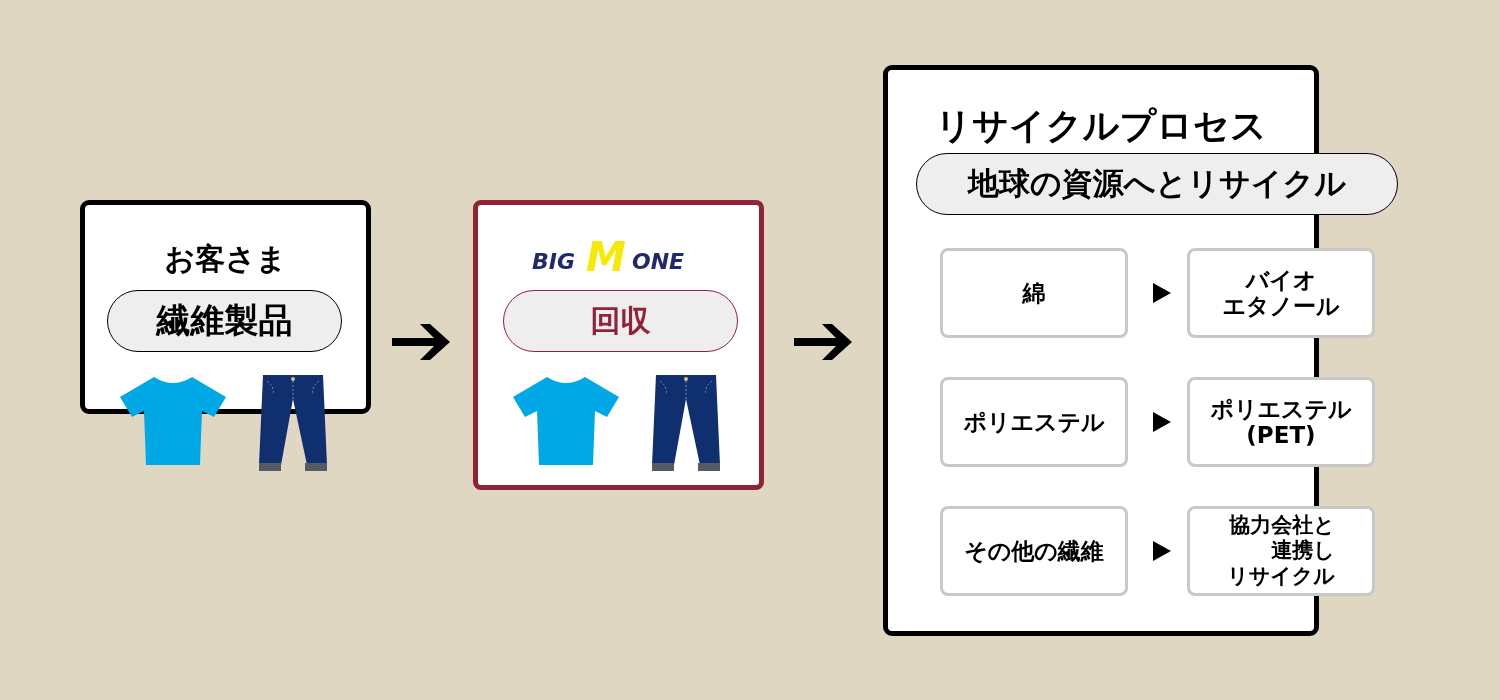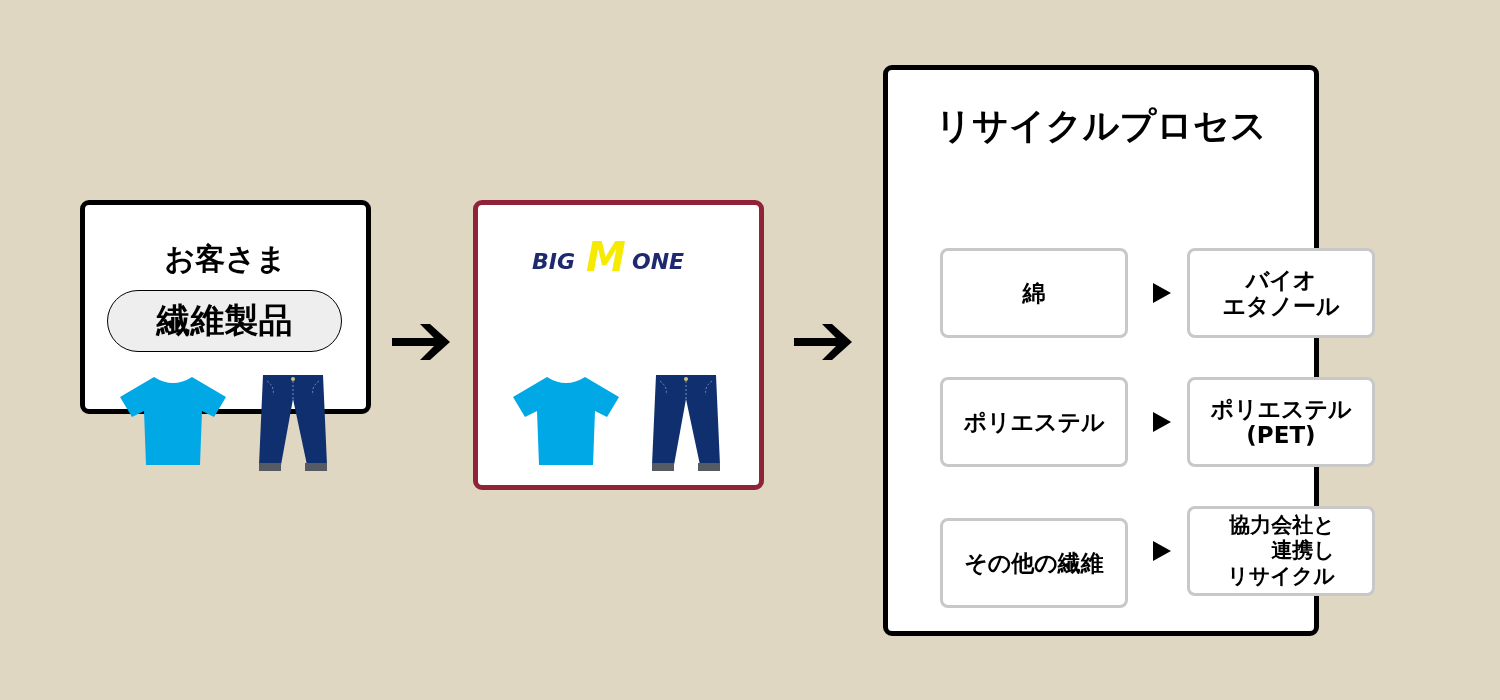--- a/index.html
+++ b/index.html
@@ -10,21 +10,21 @@
     color: #000;
     position: relative;
   }
   .panel {
     position: absolute;
     background: #fff;
     border: 5px solid #000;
     border-radius: 9px;
   }
   .panel-customer { left: 80px; top: 200px; width: 291px; height: 214px; }
-  .panel-collect { left: 473px; top: 200px; width: 291px; height: 290px; border-color: #8f2439; }
+  .panel-collect { left: 473px; top: 200px; width: 291px; height: 290px; border-color: #8f2439; border-radius: 8px; }
   .panel-process { left: 883px; top: 65px; width: 436px; height: 571px; }
 
   .panel-title {
     position: absolute; left: 0; right: 0; text-align: center;
     font-weight: bold;
   }
   .panel-customer .panel-title { top: 34px; font-size: 30px; }
   .pill {
     position: absolute;
     background: #eeeeee;
@@ -96,47 +96,49 @@
 <svg class="flow-arrow arrow-1" viewBox="0 0 64 44">
   <path d="M2 18 L44 18 L30 4 L40 4 L60 22 L40 40 L30 40 L44 26 L2 26 Z" fill="#000"></path>
 </svg>
 
 <div class="panel panel-collect">
   <svg class="logo" viewBox="0 0 185 40">
     <text x="4" y="34" font-family="DejaVu Sans, sans-serif" font-weight="bold" font-style="italic" font-size="22" fill="#1f2a6e">BIG</text>
     <text x="58" y="36" font-family="DejaVu Sans, sans-serif" font-weight="bold" font-style="italic" font-size="40" fill="#f5ea00">M</text>
     <text x="104" y="34" font-family="DejaVu Sans, sans-serif" font-weight="bold" font-style="italic" font-size="22" fill="#1f2a6e">ONE</text>
   </svg>
+  <div class="pill">回収</div>
   <svg class="shirt" viewBox="0 0 110 92">
     <path d="M36 2 Q55 14 74 2 L108 22 L96 42 L84 36 L82 90 L28 90 L26 36 L14 42 L2 22 Z" fill="#00a9e6"></path>
   </svg>
   <svg class="pants" viewBox="0 0 74 100">
     <path d="M8 2 L68 2 L72 92 L52 92 L38 26 L26 92 L4 92 Z" fill="#0f2f6e"></path>
     <rect x="4" y="90" width="22" height="8" fill="#555a63"></rect>
     <rect x="50" y="90" width="22" height="8" fill="#555a63"></rect>
     <circle cx="38" cy="6" r="2" fill="#d9c27a"></circle>
     <path d="M12 8 Q20 14 18 22 M64 8 Q56 14 58 22 M38 8 L38 26" stroke="#8fa3c8" stroke-width="0.8" stroke-dasharray="2 2" fill="none"></path>
   </svg>
 </div>
 
 <svg class="flow-arrow arrow-2" viewBox="0 0 64 44">
   <path d="M2 18 L44 18 L30 4 L40 4 L60 22 L40 40 L30 40 L44 26 L2 26 Z" fill="#000"></path>
 </svg>
 
 <div class="panel panel-process">
   <div class="panel-title">リサイクルプロセス</div>
+  <div class="pill">地球の資源へとリサイクル</div>
 
   <div class="box" style="left:52px; top:178px;">綿</div>
   <div class="tri" style="left:265px; top:213px;"></div>
   <div class="box" style="left:299px; top:178px;">バイオ
 エタノール</div>
 
   <div class="box" style="left:52px; top:307px;">ポリエステル</div>
   <div class="tri" style="left:265px; top:342px;"></div>
   <div class="box" style="left:299px; top:307px;">ポリエステル
 (PET)</div>
 
-  <div class="box" style="left:52px; top:436px;margin-top:12px;">その他の繊維</div>
+  <div class="box" style="left:52px; top:436px;">その他の繊維</div>
   <div class="tri" style="left:265px; top:471px;"></div>
   <div class="box small" style="left:299px; top:436px;">協力会社と
 連携し
 リサイクル</div>
 </div>
 
 </body></html>

